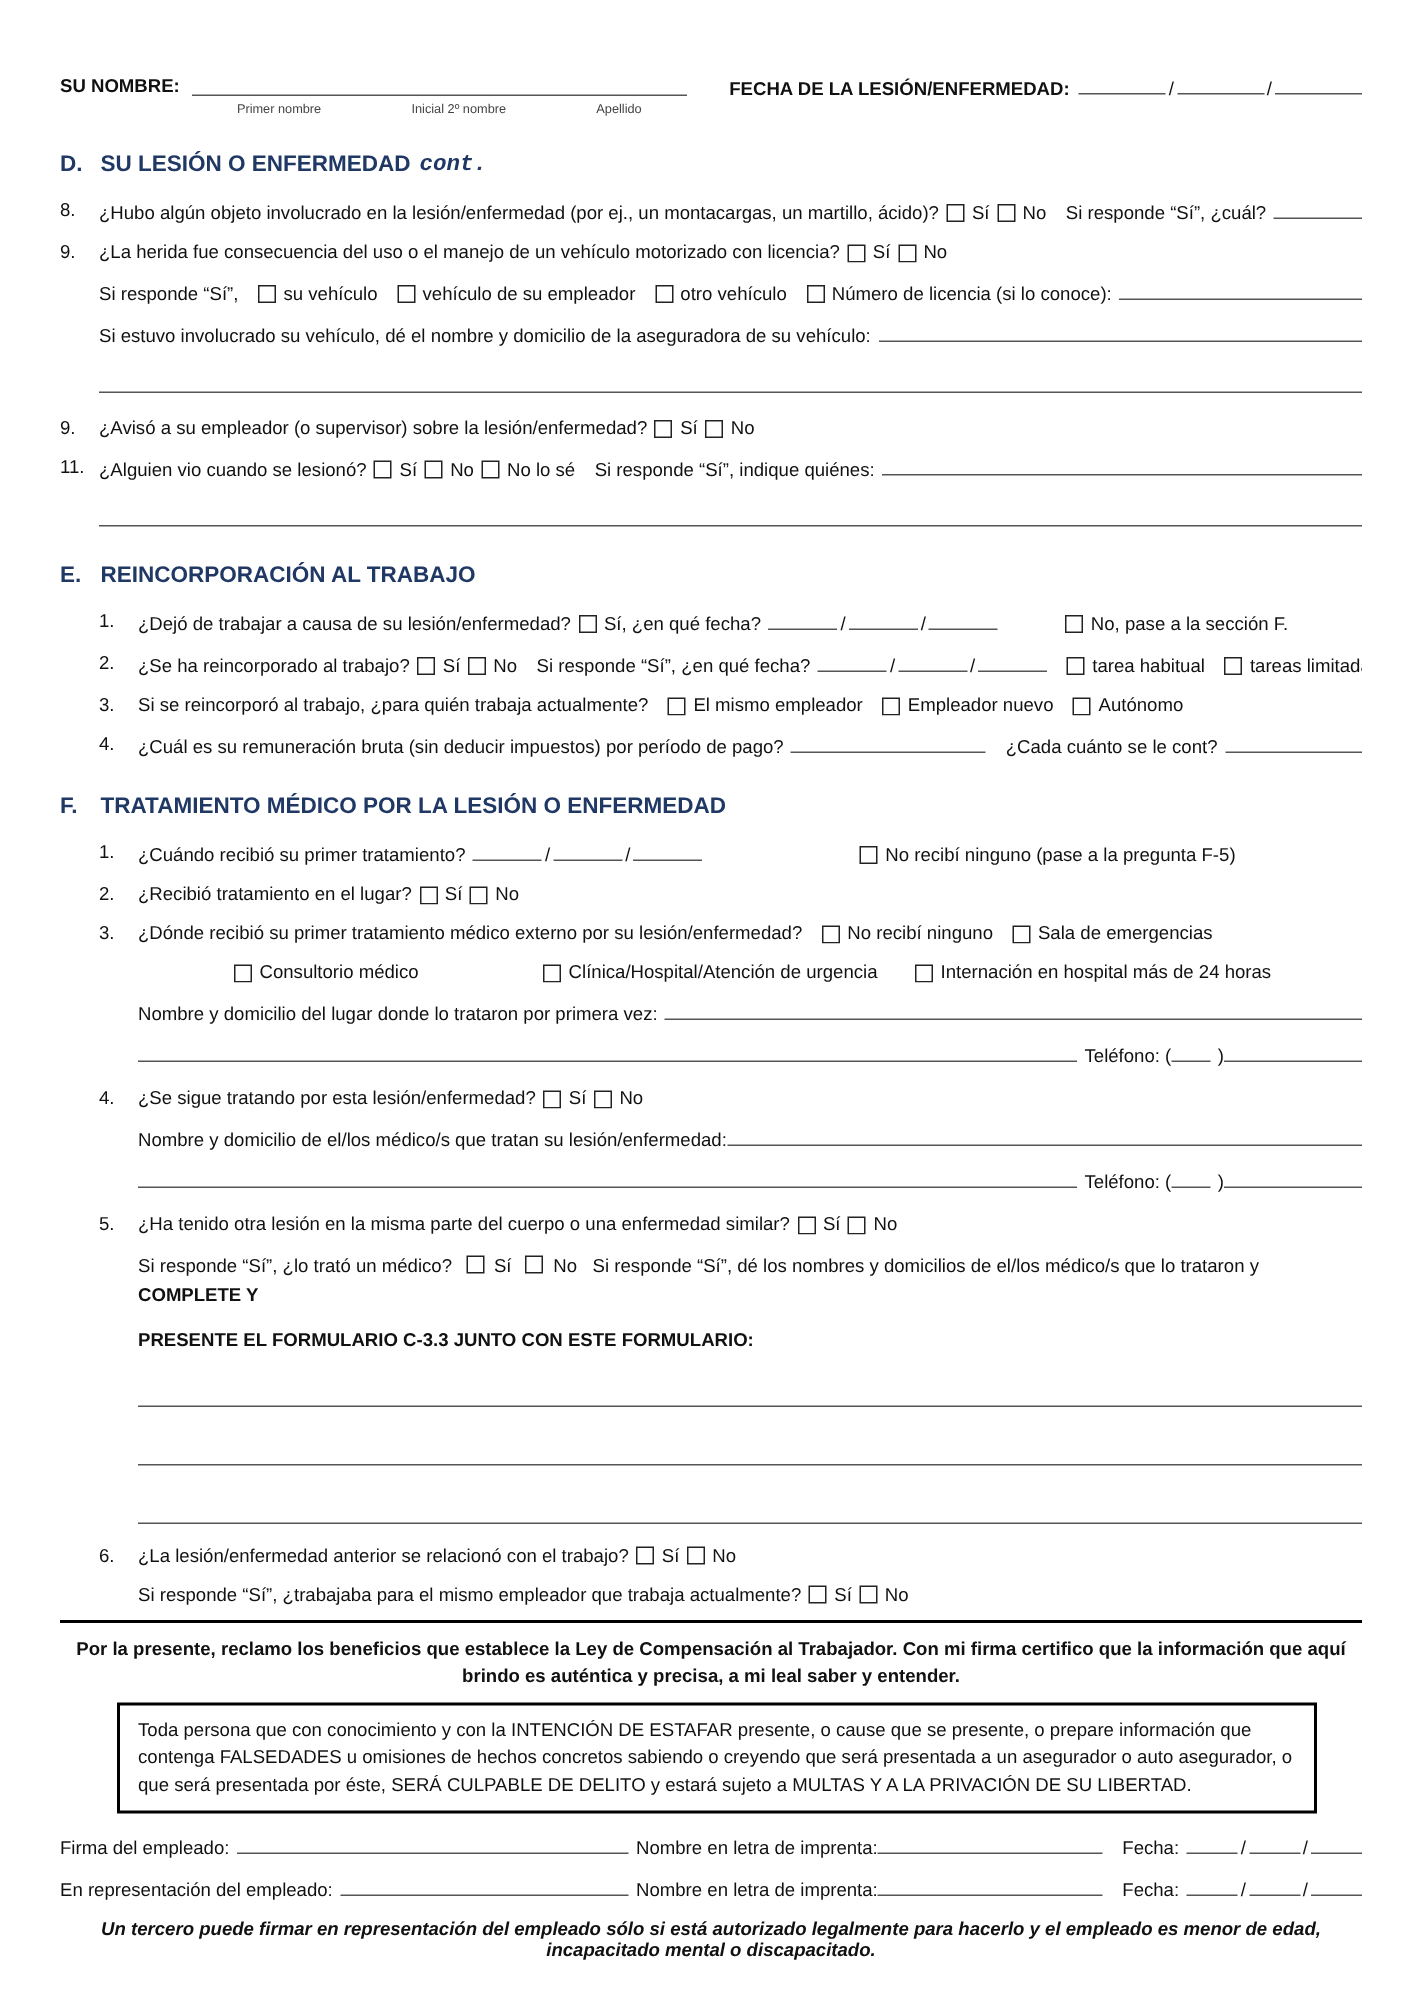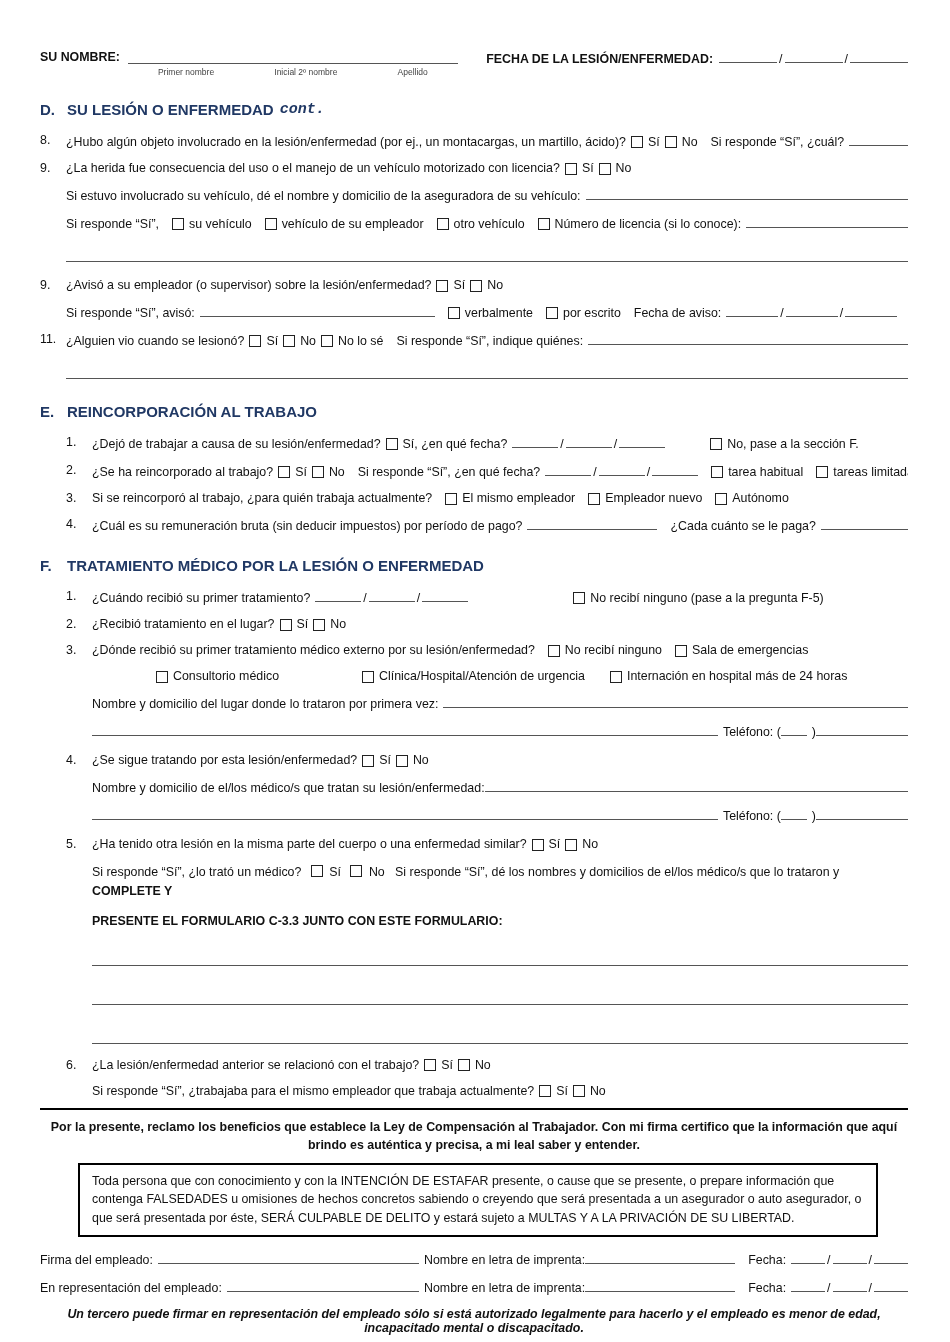--- a/index.html
+++ b/index.html
@@ -104,64 +104,48 @@
     <span class="qn">9.</span>
     <div class="qc">
       <div class="ln">
         <span>¿La herida fue consecuencia del uso o el manejo de un vehículo motorizado con licencia?</span>
         <span class="cb"></span>
           <span>Sí</span>
         <span class="cb"></span>
           <span>No</span>
       </div>
       <div class="ln">
+        <span>Si responde “Sí”,</span>
+        <span class="cb gap8"></span>
+          <span>su vehículo</span>
+        <span class="cb gap8"></span>
+          <span>vehículo de su empleador</span>
+        <span class="cb gap8"></span>
+          <span>otro vehículo</span>
+        <span class="cb gap8"></span>
+          <span>Número de licencia (si lo conoce):</span>
+        <span class="bl grow"></span>
+      </div>
+      <div class="ln">
         <span>Si estuvo involucrado su vehículo, dé el nombre y domicilio de la aseguradora de su vehículo:</span>
         <span class="bl grow"></span>
       </div>
-      <div class="ln">
-        <span>Si responde “Sí”,</span>
-        <span class="cb gap8"></span>
-          <span>su vehículo</span>
-        <span class="cb gap8"></span>
-          <span>vehículo de su empleador</span>
-        <span class="cb gap8"></span>
-          <span>otro vehículo</span>
-        <span class="cb gap8"></span>
-          <span>Número de licencia (si lo conoce):</span>
-        <span class="bl grow"></span>
-      </div>
       <div class="full" style="margin:18px 0 16px 0;"></div>
     </div>
   </div>
 
   <div class="q">
     <span class="qn">9.</span>
     <div class="qc">
       <div class="ln">
         <span>¿Avisó a su empleador (o supervisor) sobre la lesión/enfermedad?</span>
         <span class="cb"></span>
           <span>Sí</span>
         <span class="cb"></span>
           <span>No</span>
-      </div>
-      <div class="ln">
-        <span>Si responde “Sí”, avisó:</span>
-        <span class="bl" style="width:235px;"></span>
-        <span class="cb gap8"></span>
-          <span>verbalmente</span>
-        <span class="cb gap8"></span>
-          <span>por escrito</span>
-        <span class="gap8">Fecha de aviso:</span>
-        <span class="d3">
-          <span class="ds"></span>
-            <span class="sl"></span>
-            <span class="ds"></span>
-            <span class="sl"></span>
-            <span class="ds"></span>
-        </span>
       </div>
     </div>
   </div>
 
   <div class="q">
     <span class="qn">11.</span>
     <div class="qc">
       <div class="ln">
         <span>¿Alguien vio cuando se lesionó?</span>
         <span class="cb"></span>
@@ -241,21 +225,21 @@
       </div>
     </div>
   </div>
 
   <div class="q">
     <span class="qn" style="margin-left:26px;">4.</span>
     <div class="qc">
       <div class="ln" style="margin-bottom:4px;">
         <span>¿Cuál es su remuneración bruta (sin deducir impuestos) por período de pago?</span>
         <span class="bl" style="width:130px;"></span>
-        <span class="gap8">¿Cada cuánto se le paga?</span>
+        <span class="gap8">¿Cada cuánto se le cont?</span>
         <span class="bl grow"></span>
       </div>
     </div>
   </div>
 
   <div class="sec">
     <span class="sl2">F.</span>
     <span>TRATAMIENTO MÉDICO POR LA LESIÓN O ENFERMEDAD</span>
   </div>
 

